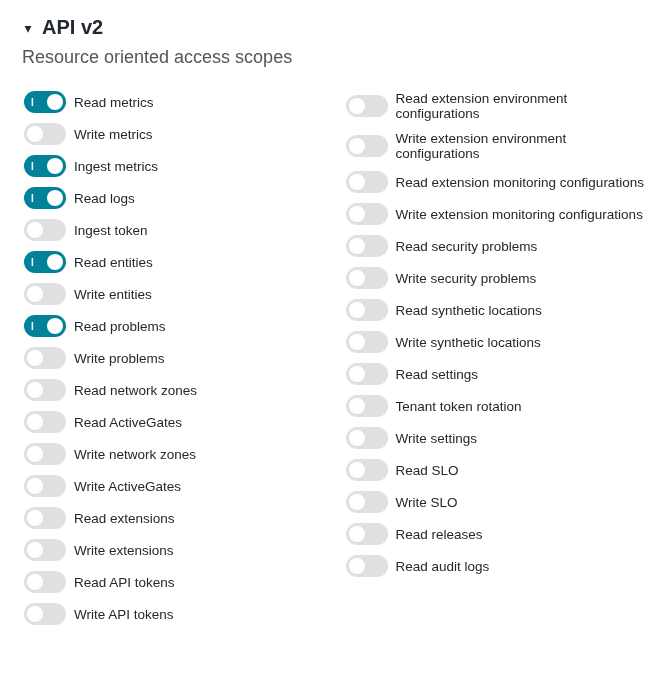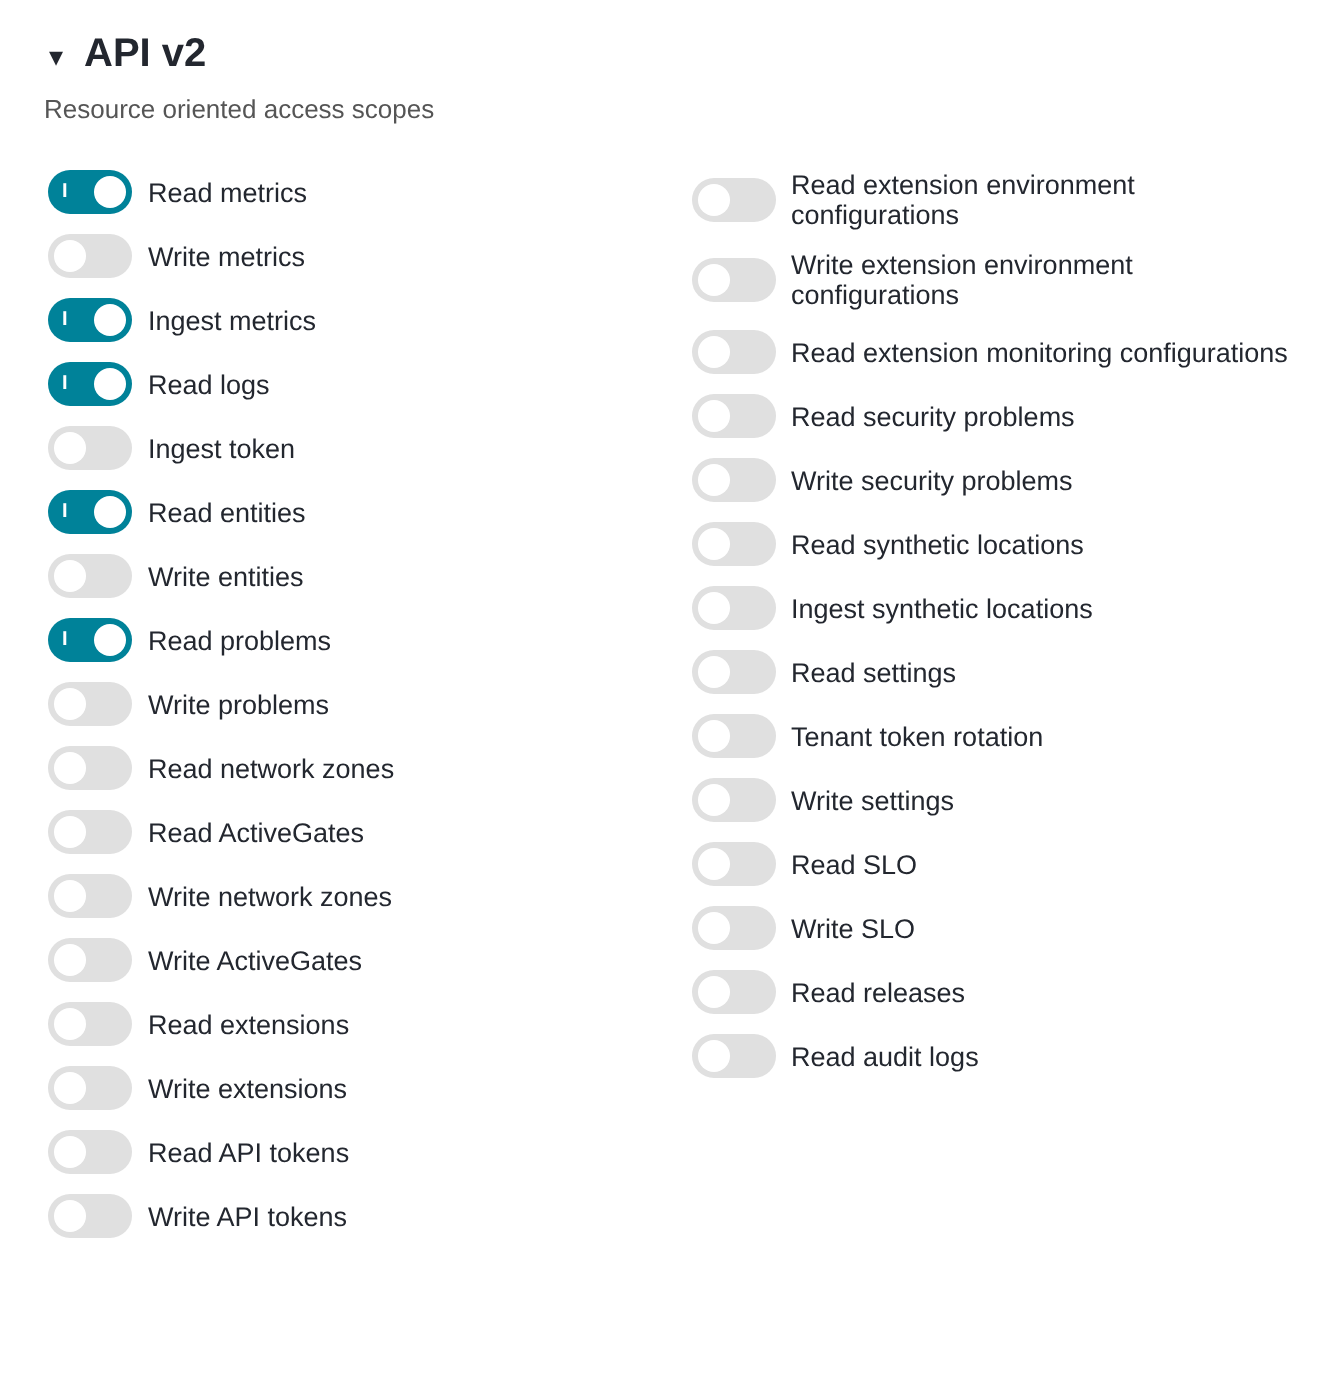--- a/index.html
+++ b/index.html
@@ -30,21 +30,21 @@
       flex-shrink: 0;
     }
 
     .section-title {
       font-size: 20px;
       font-weight: 600;
       color: #23272f;
     }
 
     .section-subtitle {
-      font-size: 13px;
+      font-size: 18px;
       color: #555;
       margin-bottom: 18px;
       padding-left: 2px;
     }
 
     .scopes-grid {
       display: grid;
       grid-template-columns: 1fr 1fr;
       gap: 15px;
     }
@@ -241,39 +241,45 @@
       <div class="scope-item">
         <div class="toggle off">
           <div class="thumb"></div>
         </div>
         <span class="scope-label">Read extension monitoring configurations</span>
       </div>
       <div class="scope-item">
         <div class="toggle off">
           <div class="thumb"></div>
         </div>
+        <span class="scope-label">Write extension monitoring configurations</span>
+      </div>
+      <div class="scope-item">
+        <div class="toggle off">
+          <div class="thumb"></div>
+        </div>
         <span class="scope-label">Read security problems</span>
       </div>
       <div class="scope-item">
         <div class="toggle off">
           <div class="thumb"></div>
         </div>
         <span class="scope-label">Write security problems</span>
       </div>
       <div class="scope-item">
         <div class="toggle off">
           <div class="thumb"></div>
         </div>
         <span class="scope-label">Read synthetic locations</span>
       </div>
       <div class="scope-item">
         <div class="toggle off">
           <div class="thumb"></div>
         </div>
-        <span class="scope-label">Ingest synthetic locations</span>
+        <span class="scope-label">Write synthetic locations</span>
       </div>
       <div class="scope-item">
         <div class="toggle off">
           <div class="thumb"></div>
         </div>
         <span class="scope-label">Read settings</span>
       </div>
       <div class="scope-item">
         <div class="toggle off">
           <div class="thumb"></div>

